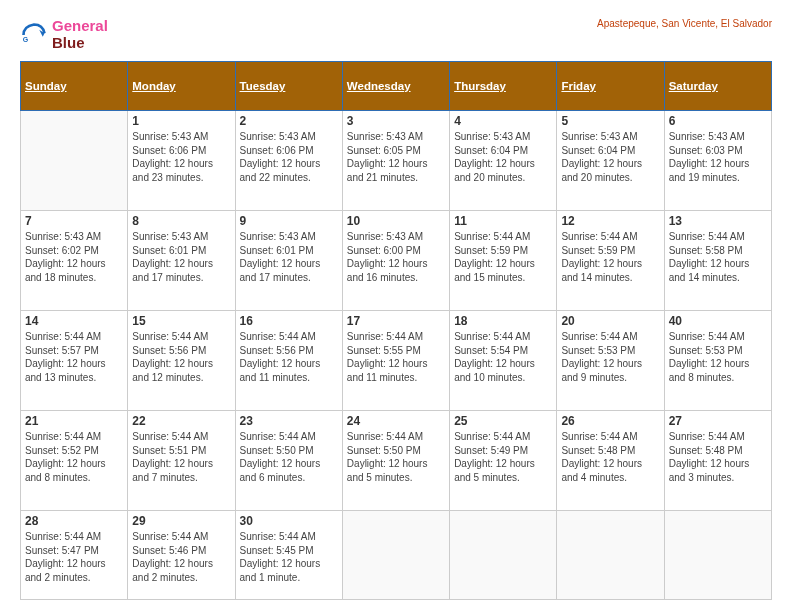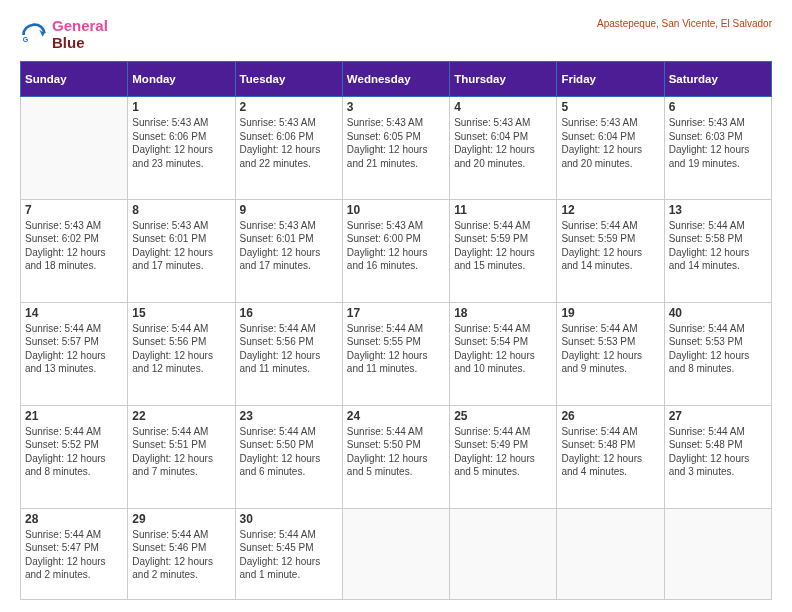--- a/index.html
+++ b/index.html
@@ -46,27 +46,28 @@
       color: #c2410c;
     }
     .calendar {
       flex: 1;
       border: 1px solid #ccc;
       border-collapse: collapse;
       width: 100%;
       table-layout: fixed;
     }
     .calendar th {
-      background-color: #4c1d95;
+      background-color: #a16207;
       color: #fff;
       font-size: 11.5px;
       font-weight: bold;
-      padding: 11px 4px;
+      padding: 18px 4px;
       border: 1px solid #2e6db4;
       text-align: left;
+      text-decoration: underline;
     }
     .calendar td {
       border: 1px solid #ccc;
       vertical-align: top;
       padding: 3px 4px;
       font-size: 9.5px;
       color: #333;
       height: 88px;
     }
     .day-num {
@@ -248,21 +249,21 @@
 and 11 minutes.</div>
           </td>
           <td>
             <span class="day-num">18</span>
             <div class="cell-text" style="white-space: pre-line;">Sunrise: 5:44 AM
 Sunset: 5:54 PM
 Daylight: 12 hours
 and 10 minutes.</div>
           </td>
           <td>
-            <span class="day-num">19</span>
+            <span class="day-num">20</span>
             <div class="cell-text" style="white-space: pre-line;">Sunrise: 5:44 AM
 Sunset: 5:53 PM
 Daylight: 12 hours
 and 9 minutes.</div>
           </td>
           <td>
             <span class="day-num">40</span>
             <div class="cell-text" style="white-space: pre-line;">Sunrise: 5:44 AM
 Sunset: 5:53 PM
 Daylight: 12 hours

